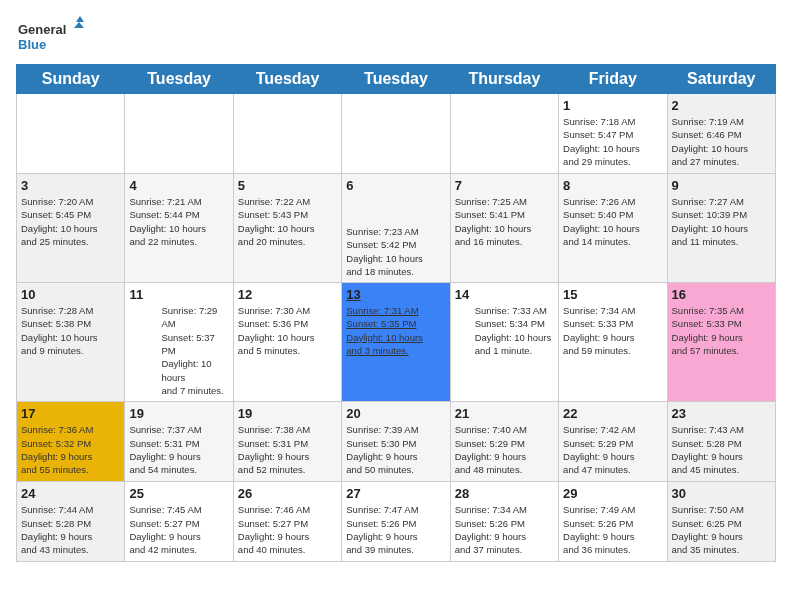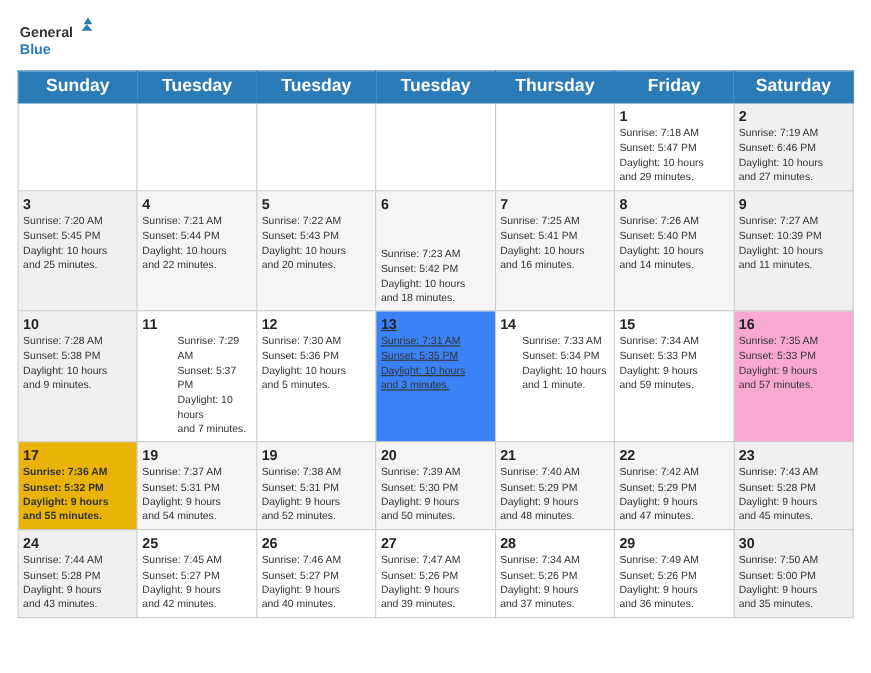--- a/index.html
+++ b/index.html
@@ -242,21 +242,21 @@
           <span class="day-num">16</span>
           <div class="day-info" style="white-space: pre-line;">Sunrise: 7:35 AM
 Sunset: 5:33 PM
 Daylight: 9 hours
 and 57 minutes.</div>
         </td>
       </tr>
       <tr class="row-even">
         <td style="background: #eab308;">
           <span class="day-num">17</span>
-          <div class="day-info" style="white-space: pre-line; font-weight: bold;">Sunrise: 7:36 AM
+          <div class="day-info" style="white-space: pre-line;">Sunrise: 7:36 AM
 Sunset: 5:32 PM
 Daylight: 9 hours
 and 55 minutes.</div>
         </td>
         <td style="background: rgb(245, 245, 245);">
           <span class="day-num">19</span>
           <div class="day-info" style="white-space: pre-line;">Sunrise: 7:37 AM
 Sunset: 5:31 PM
 Daylight: 9 hours
 and 54 minutes.</div>
@@ -336,19 +336,19 @@
         <td style="background: rgb(255, 255, 255);">
           <span class="day-num">29</span>
           <div class="day-info" style="white-space: pre-line;">Sunrise: 7:49 AM
 Sunset: 5:26 PM
 Daylight: 9 hours
 and 36 minutes.</div>
         </td>
         <td style="background: rgb(240, 240, 240);">
           <span class="day-num">30</span>
           <div class="day-info" style="white-space: pre-line;">Sunrise: 7:50 AM
-Sunset: 5:00 PM
+Sunset: 6:25 PM
 Daylight: 9 hours
 and 35 minutes.</div>
         </td>
       </tr>
     </tbody>
 </table>
 
 </body></html>

